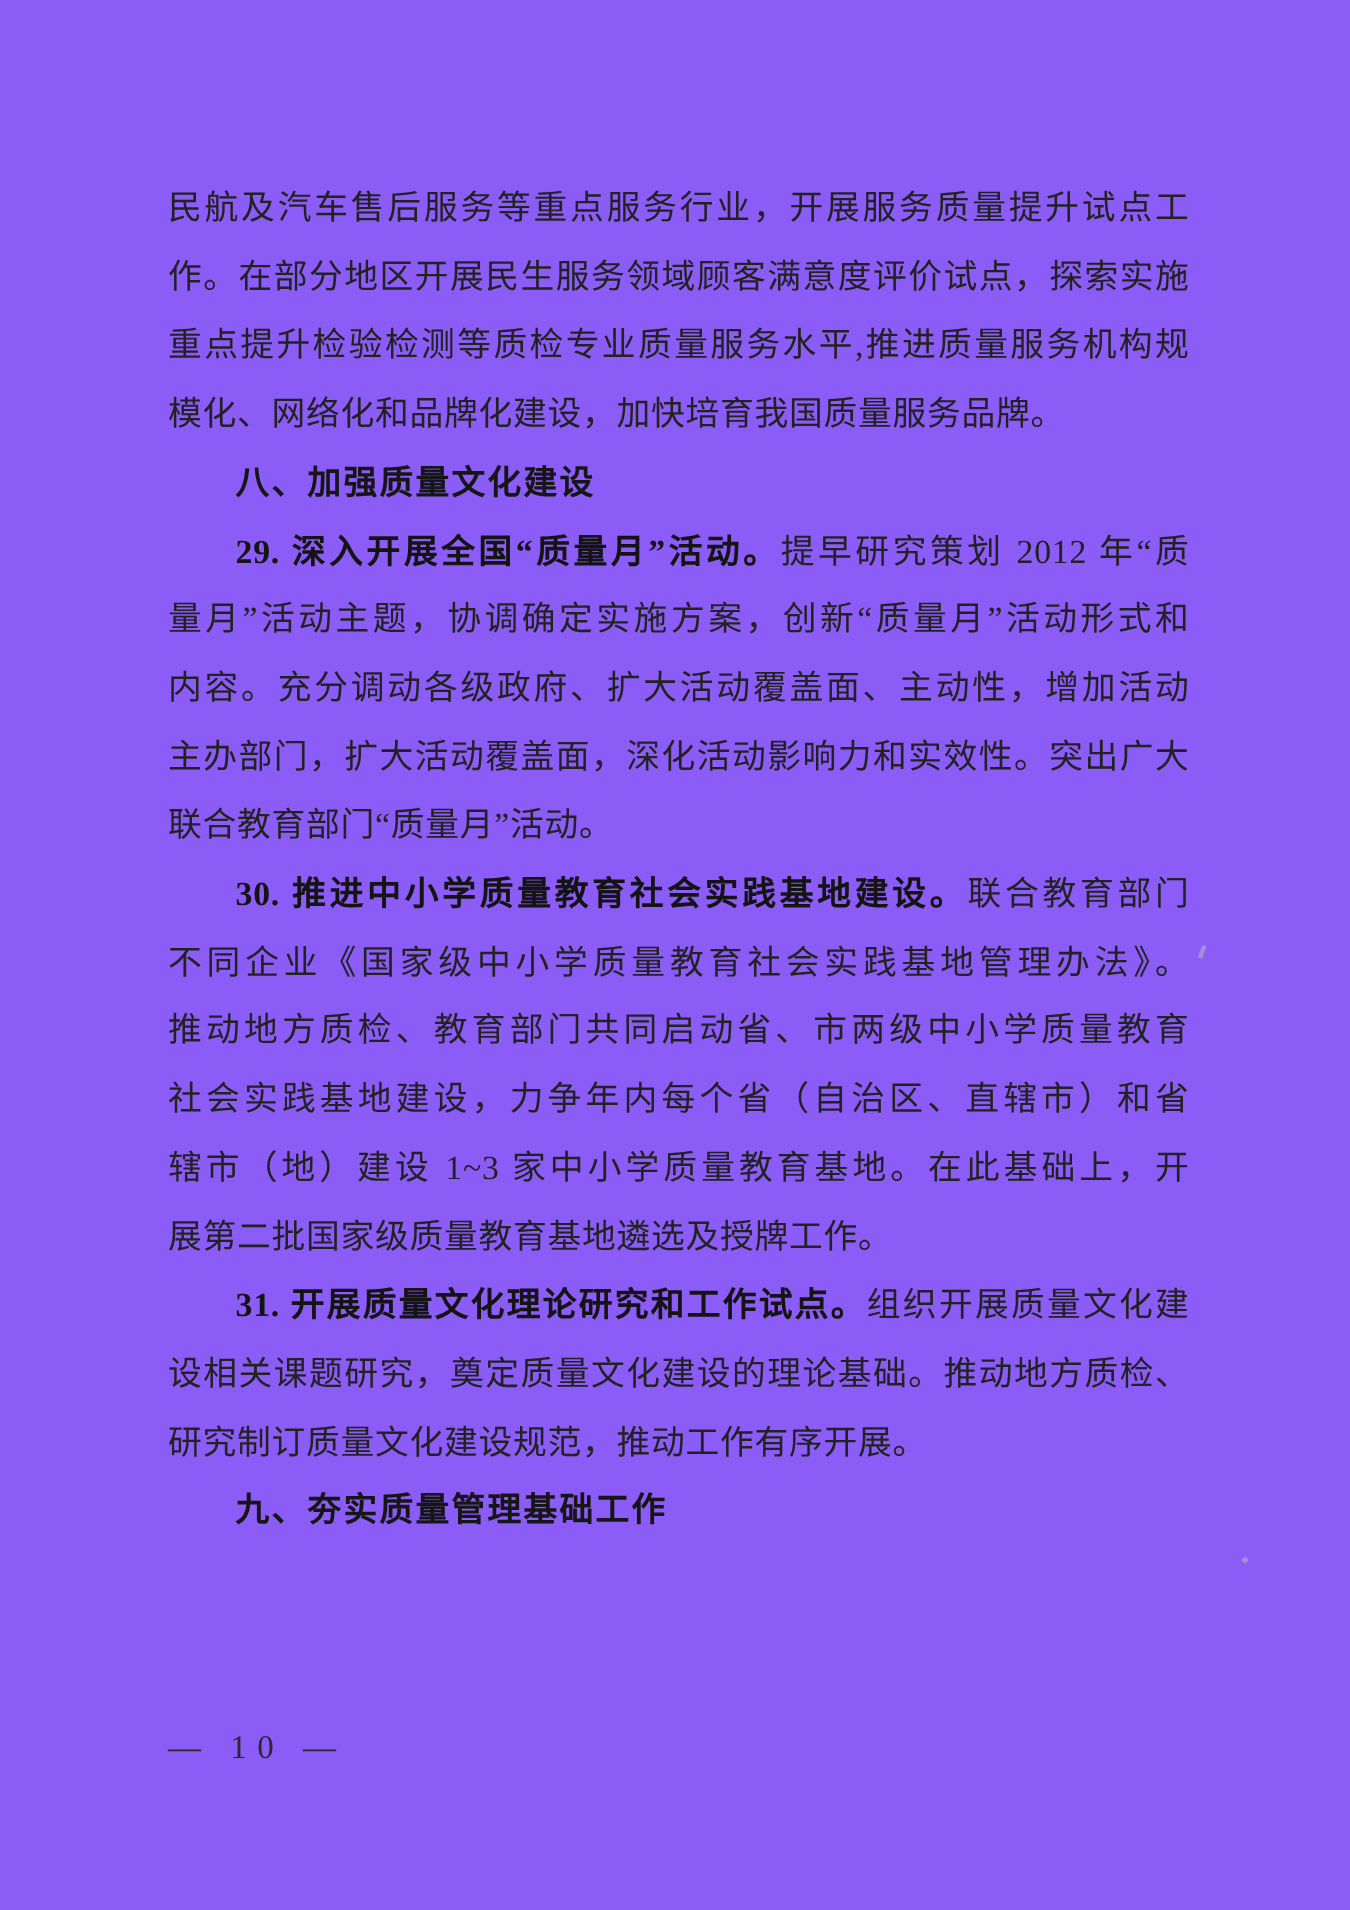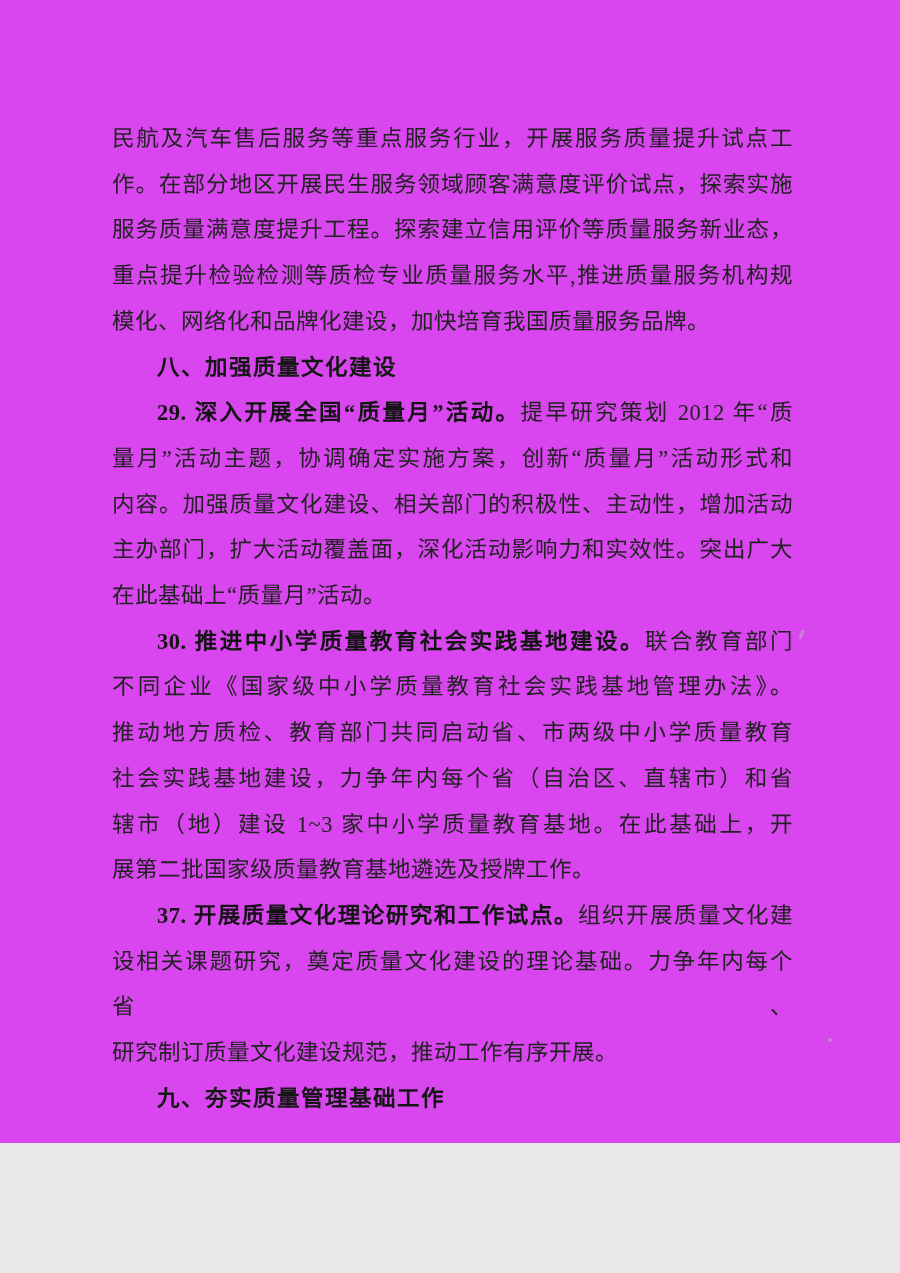--- a/index.html
+++ b/index.html
@@ -3,23 +3,23 @@
 <meta charset="utf-8">
 <style>
   html, body {
     margin: 0;
     padding: 0;
     background: #e8e8e8;
   }
   .page {
     position: relative;
     width: 900px;
-    height: 1143px;
+    height: 1273px;
     margin: 0 auto;
-    background: #d946ef;
+    background: #8b5cf6;
     overflow: hidden;
     color: #1f1f1f;
   }
   .doc-body {
     position: absolute;
     left: 112px;
     top: 116px;
     width: 681px;
   }
   .line {
@@ -72,45 +72,44 @@
 </style>
 </head>
 <body>
 
 <div class="page">
 
   <div class="doc-body">
       <div class="block paragraph">
         <div class="line full"><span class="seg">民航及汽车售后服务等重点服务行业，开展服务质量提升试点工</span></div>
         <div class="line full"><span class="seg">作。在部分地区开展民生服务领域顾客满意度评价试点，探索实施</span></div>
-        <div class="line full"><span class="seg">服务质量满意度提升工程。探索建立信用评价等质量服务新业态，</span></div>
         <div class="line full"><span class="seg">重点提升检验检测等质检专业质量服务水平,推进质量服务机构规</span></div>
         <div class="line"><span class="seg">模化、网络化和品牌化建设，加快培育我国质量服务品牌。</span></div>
       </div>
       <div class="block heading indent">
         <div class="line"><span class="seg bold">八、加强质量文化建设</span></div>
       </div>
       <div class="block paragraph indent">
         <div class="line full"><span class="seg bold">29. 深入开展全国“质量月”活动。</span><span class="seg">提早研究策划 2012 年“质</span></div>
         <div class="line full"><span class="seg">量月”活动主题，协调确定实施方案，创新“质量月”活动形式和</span></div>
-        <div class="line full"><span class="seg">内容。加强质量文化建设、相关部门的积极性、主动性，增加活动</span></div>
+        <div class="line full"><span class="seg">内容。充分调动各级政府、扩大活动覆盖面、主动性，增加活动</span></div>
         <div class="line full"><span class="seg">主办部门，扩大活动覆盖面，深化活动影响力和实效性。突出广大</span></div>
-        <div class="line"><span class="seg">在此基础上“质量月”活动。</span></div>
+        <div class="line"><span class="seg">联合教育部门“质量月”活动。</span></div>
       </div>
       <div class="block paragraph indent">
         <div class="line full"><span class="seg bold">30. 推进中小学质量教育社会实践基地建设。</span><span class="seg">联合教育部门</span></div>
         <div class="line full"><span class="seg">不同企业《国家级中小学质量教育社会实践基地管理办法》。</span></div>
         <div class="line full"><span class="seg">推动地方质检、教育部门共同启动省、市两级中小学质量教育</span></div>
         <div class="line full"><span class="seg">社会实践基地建设，力争年内每个省（自治区、直辖市）和省</span></div>
         <div class="line full"><span class="seg">辖市（地）建设 1~3 家中小学质量教育基地。在此基础上，开</span></div>
         <div class="line"><span class="seg">展第二批国家级质量教育基地遴选及授牌工作。</span></div>
       </div>
       <div class="block paragraph indent">
-        <div class="line full"><span class="seg bold">37. 开展质量文化理论研究和工作试点。</span><span class="seg">组织开展质量文化建</span></div>
-        <div class="line full"><span class="seg">设相关课题研究，奠定质量文化建设的理论基础。力争年内每个省、</span></div>
+        <div class="line full"><span class="seg bold">31. 开展质量文化理论研究和工作试点。</span><span class="seg">组织开展质量文化建</span></div>
+        <div class="line full"><span class="seg">设相关课题研究，奠定质量文化建设的理论基础。推动地方质检、</span></div>
         <div class="line"><span class="seg">研究制订质量文化建设规范，推动工作有序开展。</span></div>
       </div>
       <div class="block heading indent">
         <div class="line"><span class="seg bold">九、夯实质量管理基础工作</span></div>
       </div>
     </div>
 
   <div class="page-footer">— 10 —</div>
 
   <div class="scan-speck speck-1"></div>

